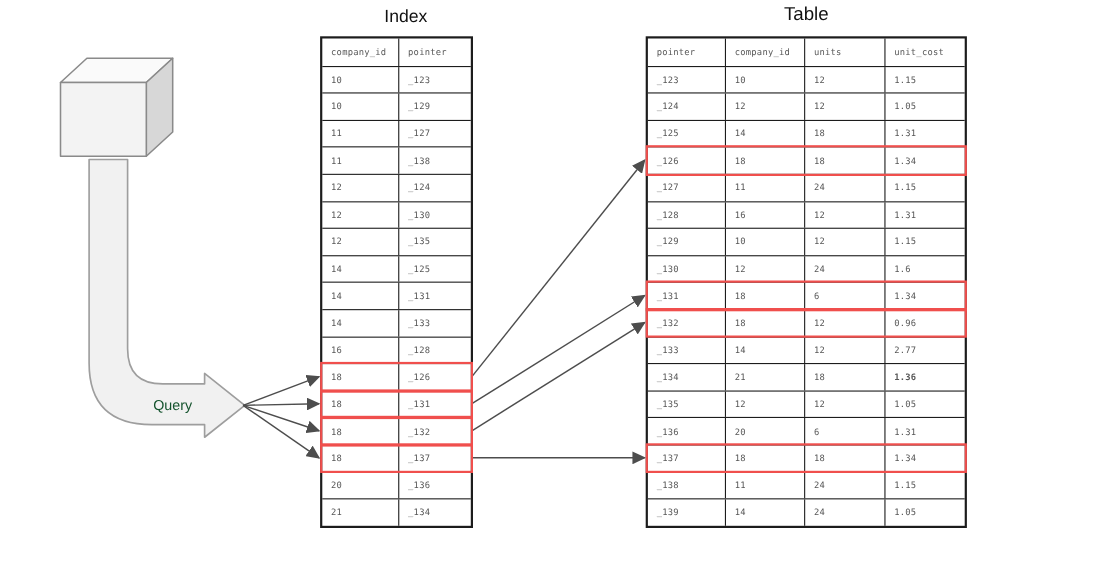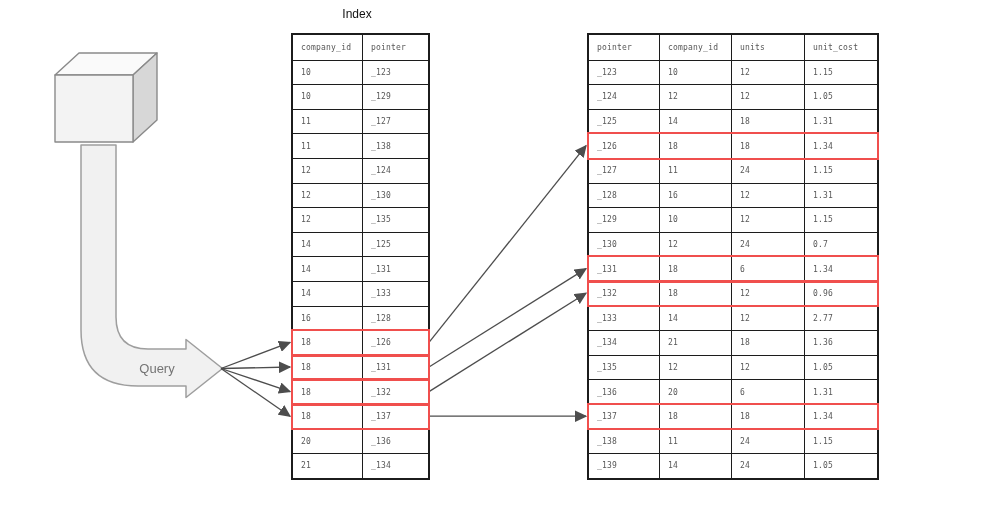--- a/index.html
+++ b/index.html
@@ -14,28 +14,28 @@
   .row + .row{border-top:1.7px solid var(--tb,#1c1c1c);}
   .cell{box-sizing:border-box;border-right:1.7px solid var(--tb,#1c1c1c);
         display:flex;align-items:center;padding-left:8px;
         font-family:"DejaVu Sans Mono","Liberation Mono",monospace;font-size:8px;
         color:var(--ct,#575757);letter-spacing:.2px;white-space:nowrap;overflow:hidden;}
   .cell:last-child{border-right:none;}
   .row.hl::after{content:"";position:absolute;left:-2px;right:-2px;top:-1.9px;bottom:-1.9px;
         border:2.2px solid var(--hl,#f04f4d);pointer-events:none;z-index:3;}
 
   .tbl-title{position:absolute;text-align:center;color:var(--tt,#111);}
-  .idx-title{left:288px;top:7px;width:138px;font-size:12px;}
+  .idx-title{left:300px;top:7px;width:138px;font-size:16px;}
   .main-title{left:587px;top:3px;width:292px;font-size:17px;}
 
   .cube-label{position:absolute;left:55px;top:75px;width:78px;height:66px;
         display:flex;align-items:center;justify-content:center;
         font-size:9px;font-weight:600;letter-spacing:.5px;color:#3c3c3c;}
   .query-label{position:absolute;left:117px;top:361px;width:80px;text-align:center;
-        font-size:13px;color:#737373;}
+        font-size:13px;color:#14532d;}
 
   .cube-face{stroke:#8a8a8a;stroke-width:1.4;stroke-linejoin:round;}
   .cube-front{fill:var(--cubef,#f3f3f3);}
   .cube-top{fill:var(--cubet,#fafafa);}
   .cube-side{fill:var(--cubes,#d7d7d7);}
   #queryArrow{fill:var(--sf,#f1f1f1);stroke:var(--ss,#9e9e9e);stroke-width:1.5;stroke-linejoin:round;}
   #art .conn{stroke:var(--ar,#4d4d4d);stroke-width:1.3;}
   #ah path{fill:var(--ar,#4d4d4d);}
 </style>
 </head>
@@ -66,20 +66,21 @@
         <line x1="221" y1="368.5" x2="290" y2="391.609375" class="conn" marker-end="url(#ah)"></line>
         <line x1="429" y1="391.609375" x2="586" y2="293.234375" class="conn" marker-end="url(#ah)"></line>
         <line x1="221" y1="368.5" x2="290" y2="416.203125" class="conn" marker-end="url(#ah)"></line>
         <line x1="429" y1="416.203125" x2="586" y2="416.203125" class="conn" marker-end="url(#ah)"></line>
       </g>
   </svg>
 
   <div class="query-label">Query</div>
 
   <div class="tbl-title idx-title">Index</div>
+  <div class="tbl-title main-title">Table</div>
 
   <div id="indexTable" class="tbl">
       <div class="row">
         <div class="cell" style="width: 70px;">company_id</div>
         <div class="cell" style="width: 65px;">pointer</div>
       </div>
       <div class="row">
         <div class="cell" style="width: 70px;">10</div>
         <div class="cell" style="width: 65px;">_123</div>
       </div>
@@ -194,21 +195,21 @@
       <div class="row">
         <div class="cell" style="width: 71px;">_129</div>
         <div class="cell" style="width: 72px;">10</div>
         <div class="cell" style="width: 73px;">12</div>
         <div class="cell" style="width: 72px;">1.15</div>
       </div>
       <div class="row">
         <div class="cell" style="width: 71px;">_130</div>
         <div class="cell" style="width: 72px;">12</div>
         <div class="cell" style="width: 73px;">24</div>
-        <div class="cell" style="width: 72px;">0.7</div>
+        <div class="cell" style="width: 72px;">1.6</div>
       </div>
       <div class="row hl">
         <div class="cell" style="width: 71px;">_131</div>
         <div class="cell" style="width: 72px;">18</div>
         <div class="cell" style="width: 73px;">6</div>
         <div class="cell" style="width: 72px;">1.34</div>
       </div>
       <div class="row hl">
         <div class="cell" style="width: 71px;">_132</div>
         <div class="cell" style="width: 72px;">18</div>
@@ -218,21 +219,21 @@
       <div class="row">
         <div class="cell" style="width: 71px;">_133</div>
         <div class="cell" style="width: 72px;">14</div>
         <div class="cell" style="width: 73px;">12</div>
         <div class="cell" style="width: 72px;">2.77</div>
       </div>
       <div class="row">
         <div class="cell" style="width: 71px;">_134</div>
         <div class="cell" style="width: 72px;">21</div>
         <div class="cell" style="width: 73px;">18</div>
-        <div class="cell" style="width: 72px;">1.36</div>
+        <div class="cell" style="width: 72px; font-weight: bold;">1.36</div>
       </div>
       <div class="row">
         <div class="cell" style="width: 71px;">_135</div>
         <div class="cell" style="width: 72px;">12</div>
         <div class="cell" style="width: 73px;">12</div>
         <div class="cell" style="width: 72px;">1.05</div>
       </div>
       <div class="row">
         <div class="cell" style="width: 71px;">_136</div>
         <div class="cell" style="width: 72px;">20</div>

